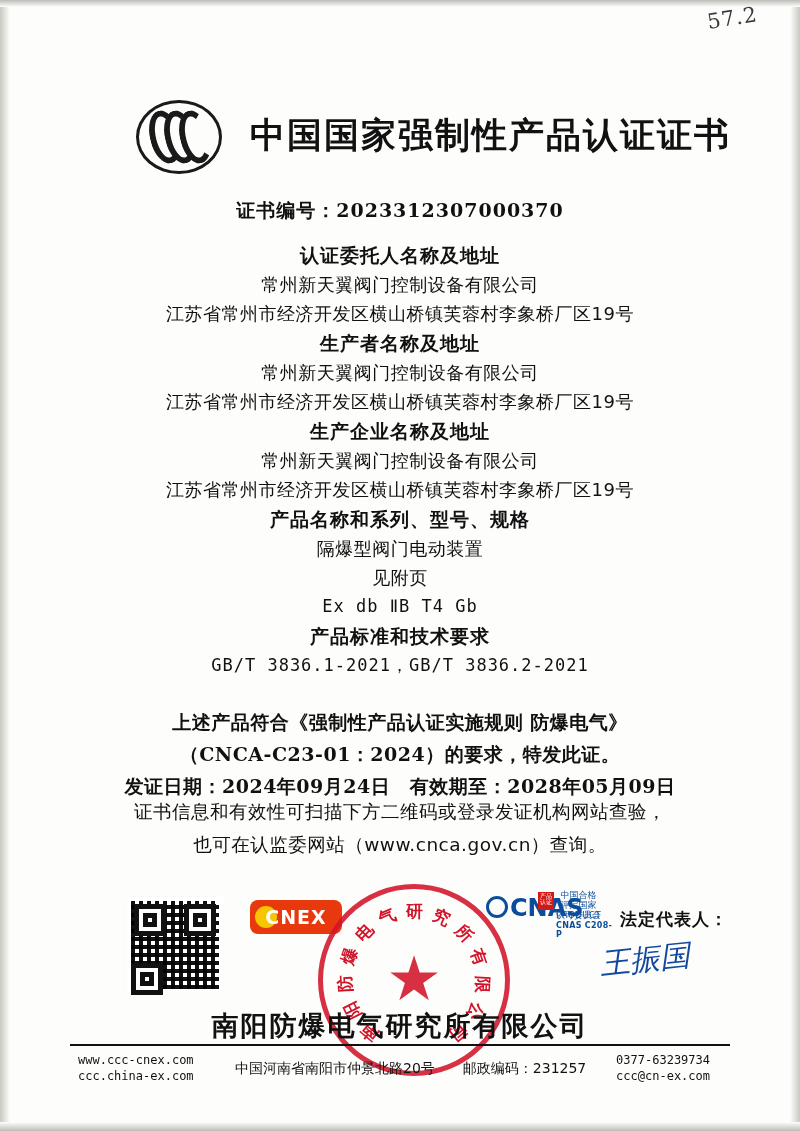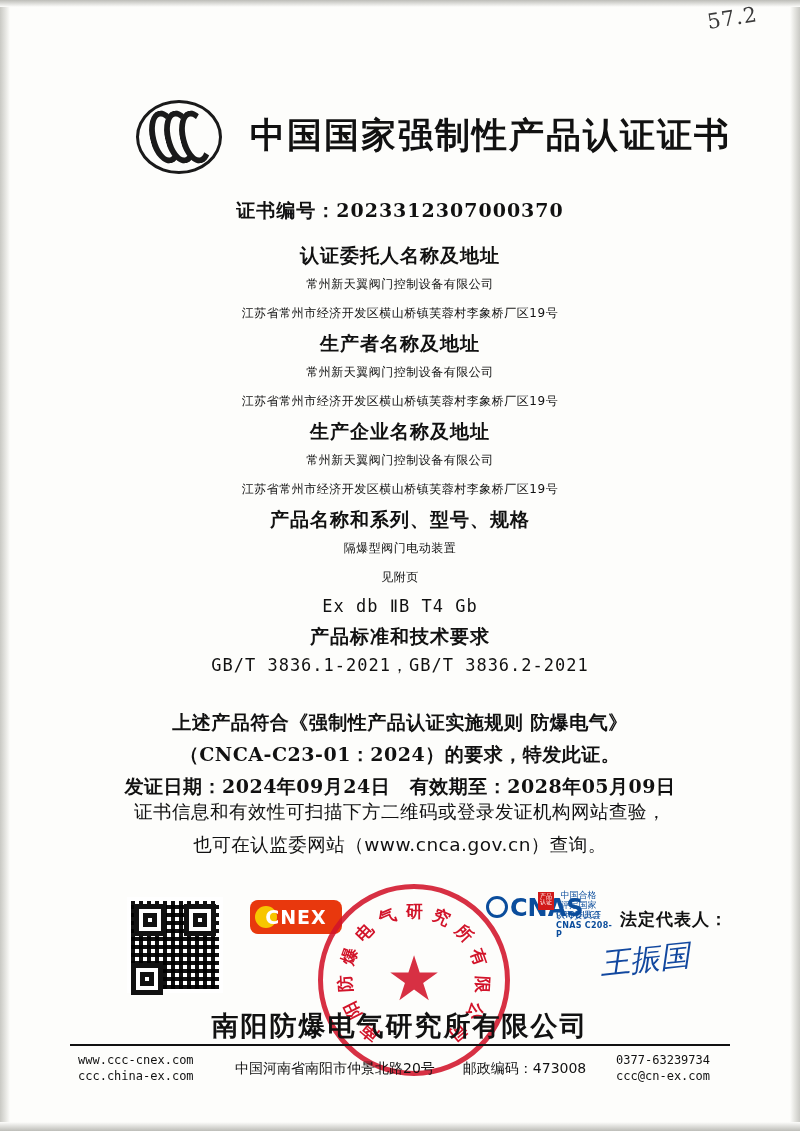--- a/index.html
+++ b/index.html
@@ -114,21 +114,21 @@
   }
   .sec-title {
     font-family: "DejaVu Serif", serif;
     font-weight: bold;
     font-size: 19px;
     letter-spacing: 1px;
     line-height: 30px;
   }
   .sec-line {
     font-family: "DejaVu Sans", sans-serif;
-    font-size: 12px;
+    font-size: 18px;
     line-height: 29px;
     letter-spacing: 0.5px;
   }
   .sec-line.mono {
     font-family: "DejaVu Sans Mono", monospace;
     font-size: 17px;
     letter-spacing: 1px;
   }
 
   .statement {
@@ -485,20 +485,20 @@
   <div class="signature">王振国</div>
 
   <div class="issuer">南阳防爆电气研究所有限公司</div>
 
   <div class="footer-rule"></div>
   <div class="footer">
     <div class="footer-left">
       <div>www.ccc-cnex.com</div>
       <div>ccc.china-ex.com</div>
     </div>
-    <div class="footer-center">中国河南省南阳市仲景北路20号　　邮政编码：473008</div>
+    <div class="footer-center">中国河南省南阳市仲景北路20号　　邮政编码：231257</div>
     <div class="footer-right">
       <div>0377-63239734</div>
       <div>ccc@cn-ex.com</div>
     </div>
   </div>
 
 </div>
 
 </body></html>

